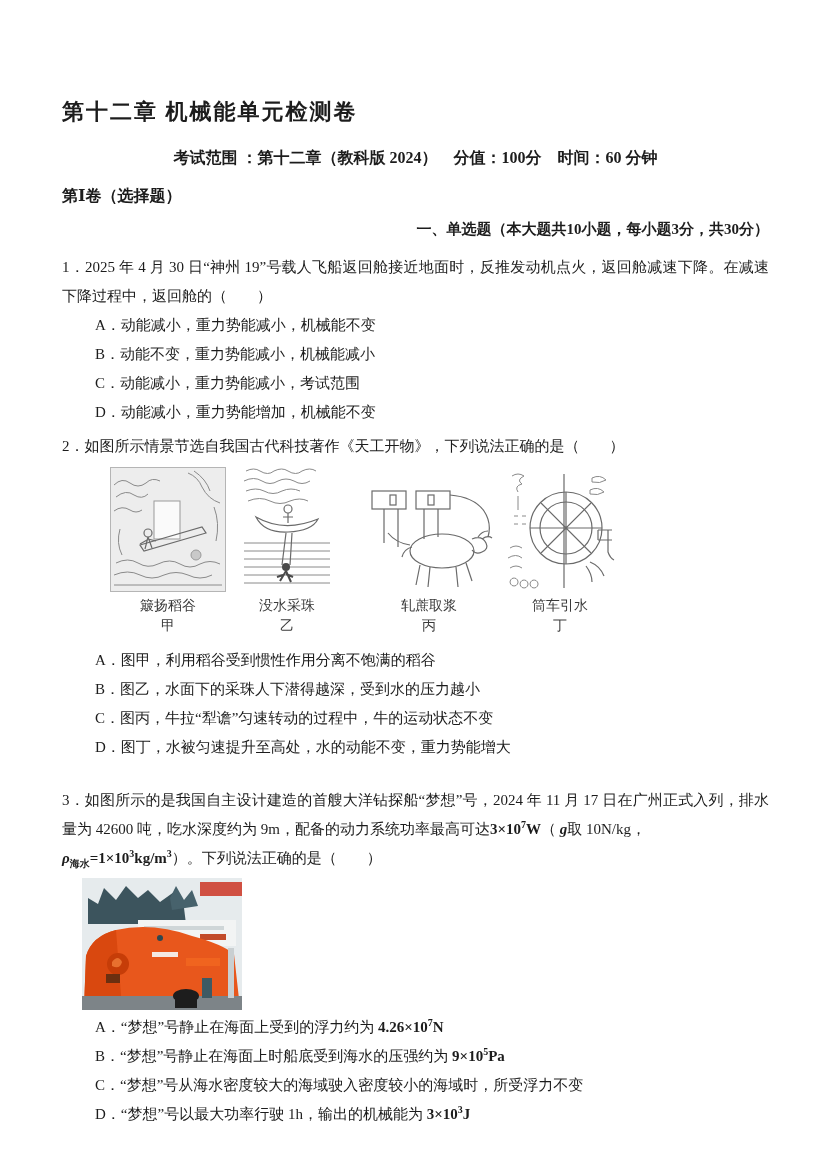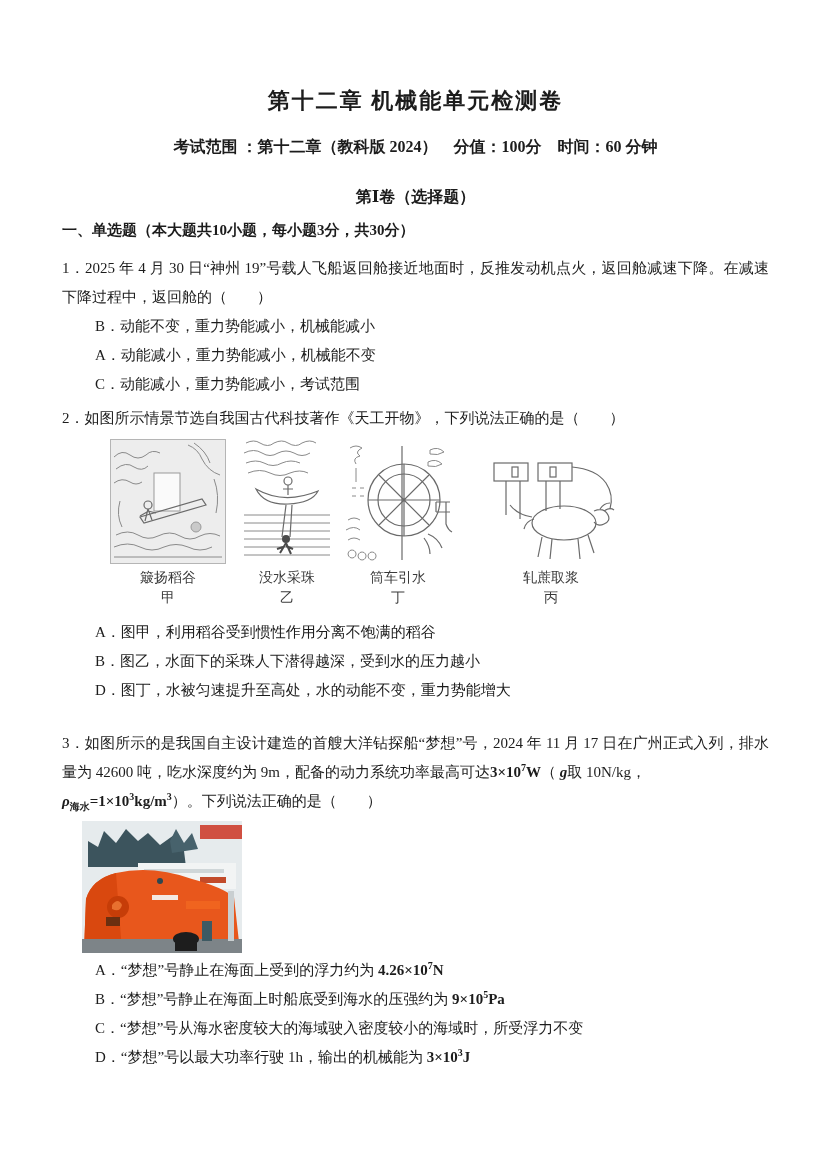--- a/index.html
+++ b/index.html
@@ -3,31 +3,32 @@
 <meta charset="utf-8">
 <style>
   html,body { margin:0; padding:0; background:#ffffff; }
   body {
     width:827px; height:1169px; overflow:hidden;
     font-family:"Liberation Serif","DejaVu Serif",serif;
     color:#1c1c1c;
   }
   .page { padding:86px 58px 0 62px; }
   .title {
-    text-align:center; font-size:22px; font-weight:bold; letter-spacing:2px;
+    text-align:left; font-size:22px; font-weight:bold; letter-spacing:2px;
     line-height:30px;
+    margin-top:11px;
   }
   .exam-info {
     text-align:center; font-size:16px; font-weight:bold; margin-top:20px; line-height:22px;
   }
   .volume-title {
-    text-align:center; font-size:16px; font-weight:bold; margin-top:28px; line-height:22px;
+    text-align:left; font-size:16px; font-weight:bold; margin-top:16px; line-height:22px;
   }
   .section-heading {
-    font-size:15px; font-weight:bold; margin-top:11px; line-height:22px;
+    font-size:15px; font-weight:bold; margin-top:11px; line-height:22px;text-align:right;
   }
   .stem {
     font-size:15px; line-height:29px; margin:0; text-align:justify;
   }
   .q-block { margin-top:8px; }
   .options .opt {
     font-size:15px; line-height:29px; padding-left:33px;
   }
   .b { font-weight:bold; }
   .it { font-style:italic; }
@@ -58,23 +59,24 @@
 <div class="page">
 
   <div class="title">第十二章 机械能单元检测卷</div>
   <div class="exam-info">考试范围 ：第十二章（教科版 2024）　分值：100分　时间：60 分钟</div>
   <div class="volume-title">第Ⅰ卷（选择题）</div>
   <div class="section-heading">一、单选题（本大题共10小题，每小题3分，共30分）</div>
 
   <div class="q-block" style="margin-top:13px;">
     <p class="stem">1．2025 年 4 月 30 日“神州 19”号载人飞船返回舱接近地面时，反推发动机点火，返回舱减速下降。在减速下降过程中，返回舱的（　　）</p>
     <div class="options">
+      <div class="opt">A．动能减小，重力势能减小，机械能不变</div>
       <div class="opt">B．动能不变，重力势能减小，机械能减小</div>
-      <div class="opt">A．动能减小，重力势能减小，机械能不变</div>
       <div class="opt">C．动能减小，重力势能减小，考试范围</div>
+      <div class="opt">D．动能减小，重力势能增加，机械能不变</div>
     </div>
   </div>
 
   <div class="q-block" style="margin-top:5px;">
     <p class="stem">2．如图所示情景节选自我国古代科技著作《天工开物》，下列说法正确的是（　　）</p>
 
     <div class="figrow">
 
       <div class="figure fig1">
         <div class="figimg">
@@ -103,39 +105,20 @@
             <circle class="sketch-dark" cx="46" cy="44" r="4"></circle>
             <path class="sketch-dark" d="M46 48 l0 10 m-5 -6 l10 0"></path>
             <path class="sketch" d="M2 78 h86 M2 86 h86 M2 94 h86 M2 102 h86 M2 110 h86 M2 118 h86"></path>
             <path class="sketch-dark" d="M44 68 L40 100 M50 68 L48 100"></path>
             <circle cx="44" cy="102" r="4" fill="#4a4a4a"></circle>
             <path d="M44 106 l-6 10 m6 -10 l5 11 m-8 -7 l-6 2 m9 -3 l7 3" stroke="#4a4a4a" fill="none" stroke-width="2"></path>
           </svg>
         </div>
         <div class="fig-caption">没水采珠</div>
         <div class="fig-label">乙</div>
-      </div>
-
-      <div class="figure fig4">
-        <div class="figimg">
-          <svg width="112" height="122" viewBox="0 0 112 122">
-            <path class="sketch" d="M8 6 q6 -4 12 0 q-8 4 -2 8 q-8 2 -4 8 M14 26 v14 M10 46 h4 m4 0 h4 M10 54 h4 m4 0 h4"></path>
-            <path class="sketch" d="M88 8 q8 -4 14 2 q-6 4 -14 2 Z M86 20 q8 -4 14 2 q-6 4 -14 2 Z"></path>
-            <circle class="sketch-dark" cx="62" cy="58" r="36" fill="#fdfdfd"></circle>
-            <circle class="sketch-dark" cx="62" cy="58" r="26"></circle>
-            <path class="sketch-dark" d="M62 22 v72 M26 58 h72 M37 33 l50 50 M87 33 l-50 50"></path>
-            <path class="sketch-dark" d="M60 4 v114" stroke-width="2"></path>
-            <path class="sketch" d="M6 78 q6 -4 12 0 M4 88 q8 -5 14 0 M6 98 q6 -4 12 0"></path>
-            <path class="sketch" d="M10 108 a4 4 0 1 0 0.1 0 M20 110 a4 4 0 1 0 0.1 0 M30 110 a4 4 0 1 0 0.1 0"></path>
-            <path class="sketch-dark" d="M94 60 h14 M94 70 h14 M94 60 v10 M104 60 v22 q2 6 6 8"></path>
-            <path class="sketch-dark" d="M86 92 q10 4 14 14 m-18 -10 q6 8 6 16"></path>
-          </svg>
-        </div>
-        <div class="fig-caption">筒车引水</div>
-        <div class="fig-label">丁</div>
       </div>
 
       <div class="figure fig3">
         <div class="figimg">
           <svg width="130" height="115" viewBox="0 0 130 115">
             <rect class="sketch-dark" x="8" y="14" width="34" height="18" fill="#fdfdfd"></rect>
             <rect class="sketch-dark" x="52" y="14" width="34" height="18" fill="#fdfdfd"></rect>
             <path class="sketch-dark" d="M20 32 v34 M34 32 v38 M60 32 v30 M74 32 v28"></path>
             <rect class="sketch-dark" x="26" y="18" width="6" height="10"></rect>
             <rect class="sketch-dark" x="64" y="18" width="6" height="10"></rect>
@@ -143,25 +126,45 @@
             <ellipse class="sketch-dark" cx="78" cy="74" rx="32" ry="17" fill="#ffffff"></ellipse>
             <path class="sketch-dark" d="M108 62 q10 -4 14 4 q3 6 -4 9 q-6 3 -10 -2 M114 60 q4 -6 10 -6 M118 62 q6 -4 10 -1"></path>
             <path class="sketch-dark" d="M56 88 l-4 20 m14 -18 l-2 20 m28 -20 l2 20 m8 -24 l6 18"></path>
             <path class="sketch-dark" d="M48 70 q-8 2 -10 10"></path>
             <path class="sketch-dark" d="M24 56 q8 10 22 12"></path>
           </svg>
         </div>
         <div class="fig-caption">轧蔗取浆</div>
         <div class="fig-label">丙</div>
       </div>
+
+      <div class="figure fig4">
+        <div class="figimg">
+          <svg width="112" height="122" viewBox="0 0 112 122">
+            <path class="sketch" d="M8 6 q6 -4 12 0 q-8 4 -2 8 q-8 2 -4 8 M14 26 v14 M10 46 h4 m4 0 h4 M10 54 h4 m4 0 h4"></path>
+            <path class="sketch" d="M88 8 q8 -4 14 2 q-6 4 -14 2 Z M86 20 q8 -4 14 2 q-6 4 -14 2 Z"></path>
+            <circle class="sketch-dark" cx="62" cy="58" r="36" fill="#fdfdfd"></circle>
+            <circle class="sketch-dark" cx="62" cy="58" r="26"></circle>
+            <path class="sketch-dark" d="M62 22 v72 M26 58 h72 M37 33 l50 50 M87 33 l-50 50"></path>
+            <path class="sketch-dark" d="M60 4 v114" stroke-width="2"></path>
+            <path class="sketch" d="M6 78 q6 -4 12 0 M4 88 q8 -5 14 0 M6 98 q6 -4 12 0"></path>
+            <path class="sketch" d="M10 108 a4 4 0 1 0 0.1 0 M20 110 a4 4 0 1 0 0.1 0 M30 110 a4 4 0 1 0 0.1 0"></path>
+            <path class="sketch-dark" d="M94 60 h14 M94 70 h14 M94 60 v10 M104 60 v22 q2 6 6 8"></path>
+            <path class="sketch-dark" d="M86 92 q10 4 14 14 m-18 -10 q6 8 6 16"></path>
+          </svg>
+        </div>
+        <div class="fig-caption">筒车引水</div>
+        <div class="fig-label">丁</div>
+      </div>
     </div>
 
     <div class="options" style="margin-top:10px;">
       <div class="opt">A．图甲，利用稻谷受到惯性作用分离不饱满的稻谷</div>
       <div class="opt">B．图乙，水面下的采珠人下潜得越深，受到水的压力越小</div>
+      <div class="opt">C．图丙，牛拉“犁谵”匀速转动的过程中，牛的运动状态不变</div>
       <div class="opt">D．图丁，水被匀速提升至高处，水的动能不变，重力势能增大</div>
     </div>
   </div>
 
   <div class="q-block" style="margin-top:24px;">
     <p class="stem"><span>3．如图所示的是我国自主设计建造的首艘大洋钻探船“梦想”号，2024 年 11 月 17 日在广州正式入列，排水量为 42600 吨，吃水深度约为 9m，配备的动力系统功率最高可达</span><span class="b">3×10</span><sup>7</sup><span class="b">W</span><span>（</span> <span class="b it">g</span><span>取 10N/kg，</span></p>
     <p class="stem"><span class="b it">ρ</span><sub>海水</sub><span class="b">=1×10</span><sup>3</sup><span class="b">kg/m</span><sup>3</sup><span>）。下列说法正确的是（　　）</span></p>
 
     <div class="ship-photo">
       <svg width="160" height="132" viewBox="0 0 160 132">

